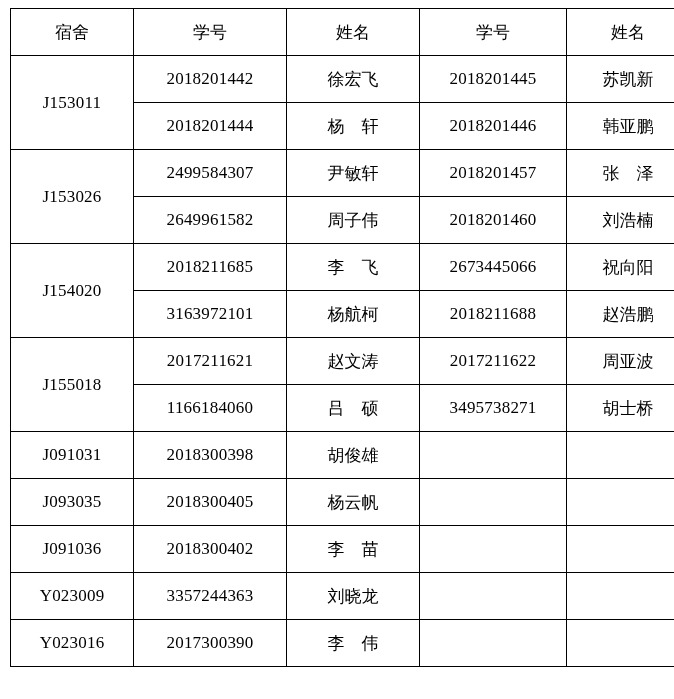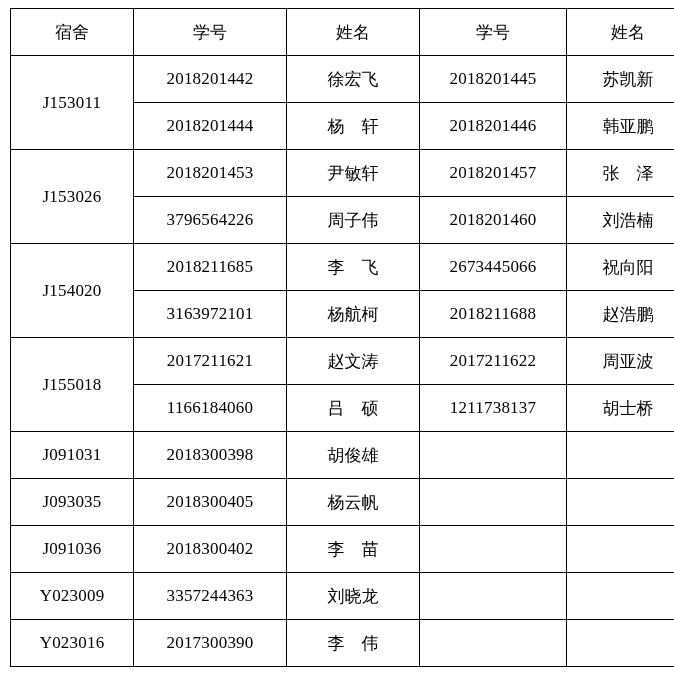--- a/index.html
+++ b/index.html
@@ -77,27 +77,27 @@
           <td class="col-name2"><span>苏凯新</span></td>
         </tr>
         <tr>
           <td class="col-id1 num"><span>2018201444</span></td>
           <td class="col-name1"><span>杨　轩</span></td>
           <td class="col-id2 num"><span>2018201446</span></td>
           <td class="col-name2"><span>韩亚鹏</span></td>
         </tr>
         <tr>
           <td class="col-dorm num" rowspan="2">J153026</td>
-          <td class="col-id1 num"><span>2018201453</span></td>
+          <td class="col-id1 num"><span>2499584307</span></td>
           <td class="col-name1"><span>尹敏轩</span></td>
           <td class="col-id2 num"><span>2018201457</span></td>
           <td class="col-name2"><span>张　泽</span></td>
         </tr>
         <tr>
-          <td class="col-id1 num"><span>3796564226</span></td>
+          <td class="col-id1 num"><span>2649961582</span></td>
           <td class="col-name1"><span>周子伟</span></td>
           <td class="col-id2 num"><span>2018201460</span></td>
           <td class="col-name2"><span>刘浩楠</span></td>
         </tr>
         <tr>
           <td class="col-dorm num" rowspan="2">J154020</td>
           <td class="col-id1 num"><span>2018211685</span></td>
           <td class="col-name1"><span>李　飞</span></td>
           <td class="col-id2 num"><span>2673445066</span></td>
           <td class="col-name2"><span>祝向阳</span></td>
@@ -111,21 +111,21 @@
         <tr>
           <td class="col-dorm num" rowspan="2">J155018</td>
           <td class="col-id1 num"><span>2017211621</span></td>
           <td class="col-name1"><span>赵文涛</span></td>
           <td class="col-id2 num"><span>2017211622</span></td>
           <td class="col-name2"><span>周亚波</span></td>
         </tr>
         <tr>
           <td class="col-id1 num"><span>1166184060</span></td>
           <td class="col-name1"><span>吕　硕</span></td>
-          <td class="col-id2 num"><span>1211738137</span></td>
+          <td class="col-id2 num"><span>3495738271</span></td>
           <td class="col-name2"><span>胡士桥</span></td>
         </tr>
         <tr>
           <td class="col-dorm num">J091031</td>
           <td class="col-id1 num"><span>2018300398</span></td>
           <td class="col-name1"><span>胡俊雄</span></td>
           <td class="col-id2 num blank"></td>
           <td class="col-name2 blank"></td>
         </tr>
         <tr>

